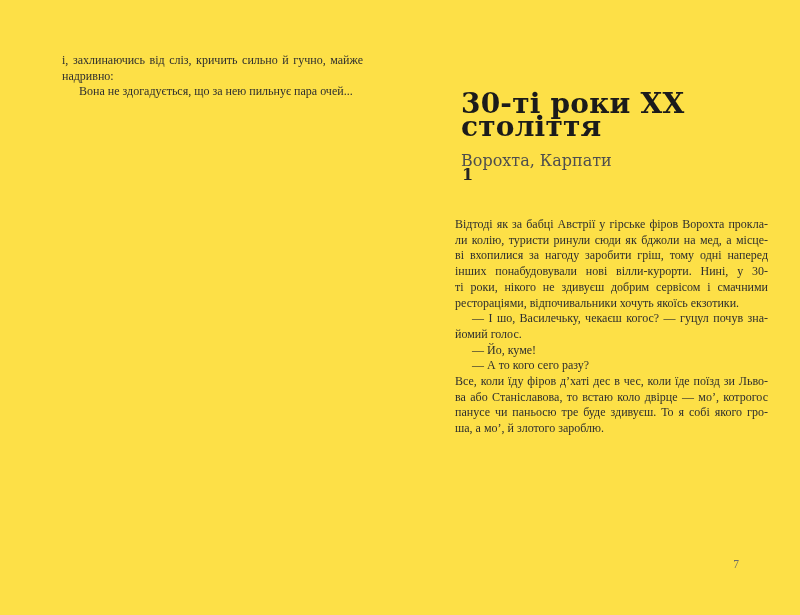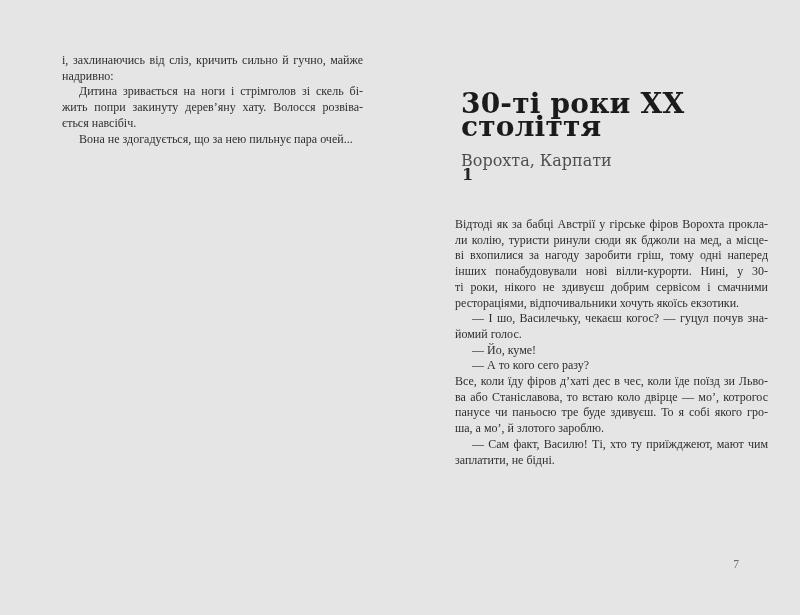--- a/index.html
+++ b/index.html
@@ -1,20 +1,20 @@
 <!DOCTYPE html>
 <html><head>
 <meta charset="utf-8">
 <style>
   html, body { margin: 0; padding: 0; background: #ffffff; }
   .spread {
     position: relative;
     width: 800px;
     height: 615px;
-    background: #e5e5e5;
+    background: #fde047;
     overflow: hidden;
     font-family: "Liberation Serif", serif;
   }
   .col {
     position: absolute;
     color: #2e2e2e;
     font-size: 12px;
     line-height: 15.7px;
   }
   .left-col  { left: 62px;  top: 53px;  width: 301px; }
@@ -68,25 +68,20 @@
 <body>
 
 <div class="spread">
 
   <div class="col left-col">
     <div class="p">
       <div class="line j">і, захлинаючись від сліз, кричить сильно й гучно, майже</div>
       <div class="line">надривно:</div>
     </div>
     <div class="p">
-      <div class="line j ind">Дитина зривається на ноги і стрімголов зі скель бі-</div>
-      <div class="line j">жить попри закинуту дерев’яну хату. Волосся розвіва-</div>
-      <div class="line">ється навсібіч.</div>
-    </div>
-    <div class="p">
       <div class="line ind">Вона не здогадується, що за нею пильнує пара очей...</div>
     </div>
   </div>
 
   <div class="chapter-head">
     <div class="chapter-era">30-ті роки XX століття</div>
     <div class="chapter-place">Ворохта, Карпати</div>
   </div>
   <div class="section-number">1</div>
 
@@ -108,21 +103,17 @@
     </div>
     <div class="p">
       <div class="line ind">— А то кого сего разу?</div>
     </div>
     <div class="p">
       <div class="line j">Все, коли їду фіров д’хаті дес в чес, коли їде поїзд зи Льво-</div>
       <div class="line j">ва або Станіславова, то встаю коло двірце — мо’, котрогос</div>
       <div class="line j">панусе чи паньосю тре буде здивуєш. То я собі якого гро-</div>
       <div class="line">ша, а мо’, й злотого зароблю.</div>
     </div>
-    <div class="p">
-      <div class="line j ind">— Сам факт, Василю! Ті, хто ту приїжджеют, мают чим</div>
-      <div class="line">заплатити, не бідні.</div>
-    </div>
   </div>
 
   <div class="page-number">7</div>
 
 </div>
 
 </body></html>

